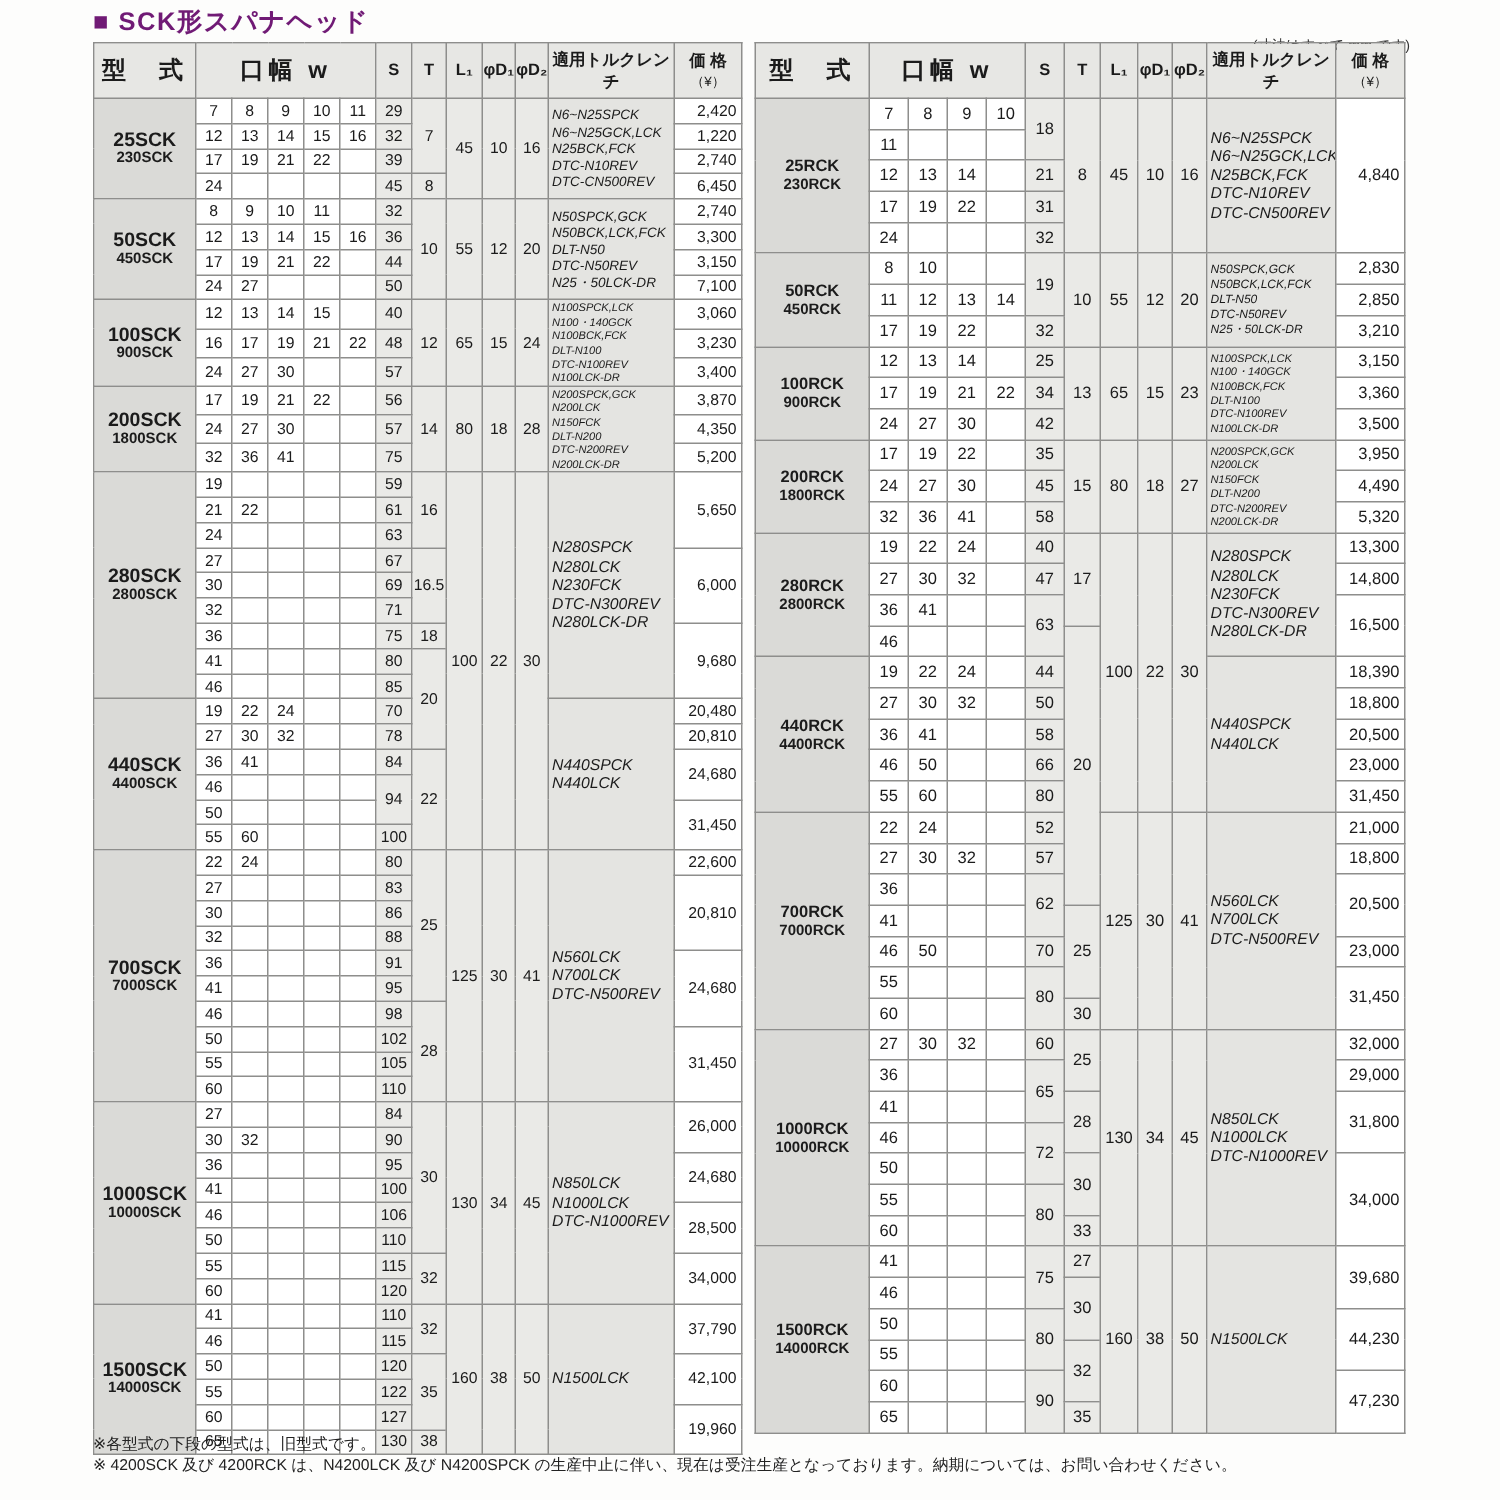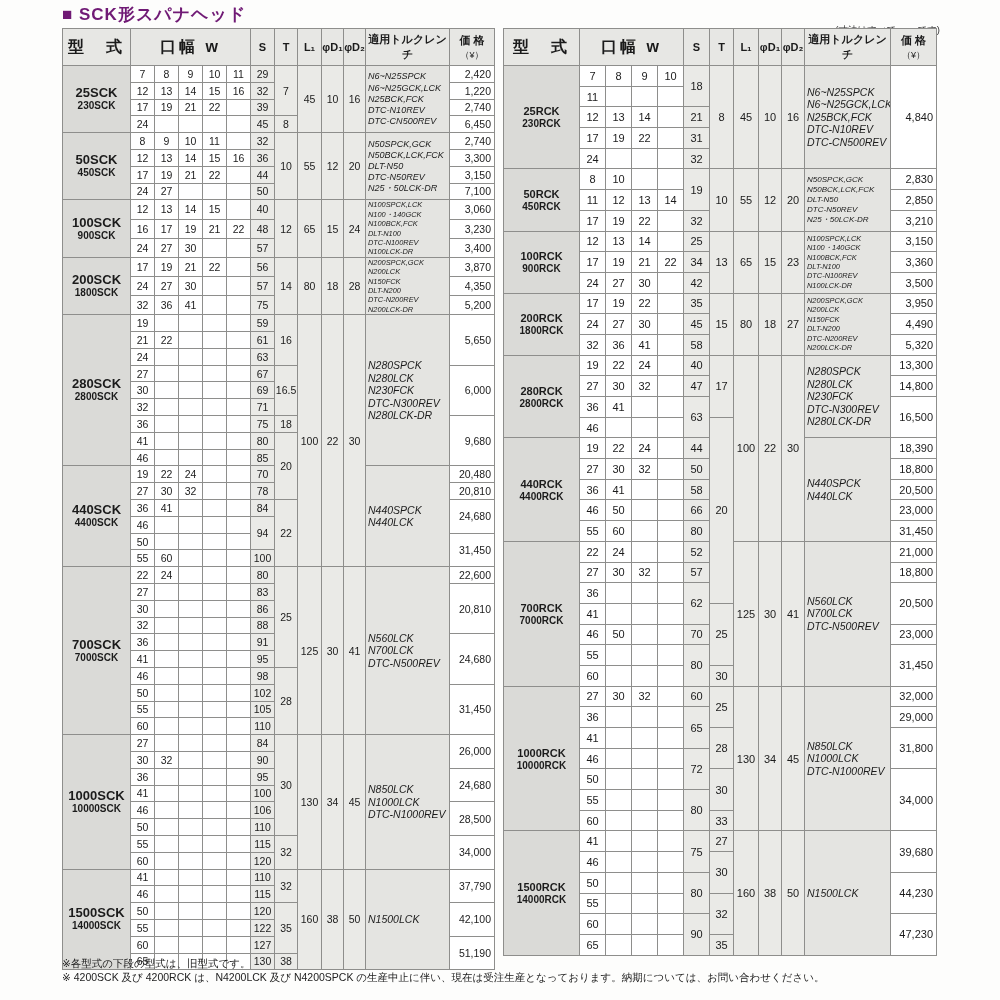--- a/index.html
+++ b/index.html
@@ -590,21 +590,21 @@
           <td class="cw"></td>
           <td class="cs">122</td>
         </tr>
         <tr>
           <td class="cw">60</td>
           <td class="cw"></td>
           <td class="cw"></td>
           <td class="cw"></td>
           <td class="cw"></td>
           <td class="cs">127</td>
-          <td class="cp" rowspan="2">51,190</td>
+          <td class="cp" rowspan="2">19,960</td>
         </tr>
         <tr>
           <td class="cw">65</td>
           <td class="cw"></td>
           <td class="cw"></td>
           <td class="cw"></td>
           <td class="cw"></td>
           <td class="cs">130</td>
           <td class="ct">38</td>
         </tr>

